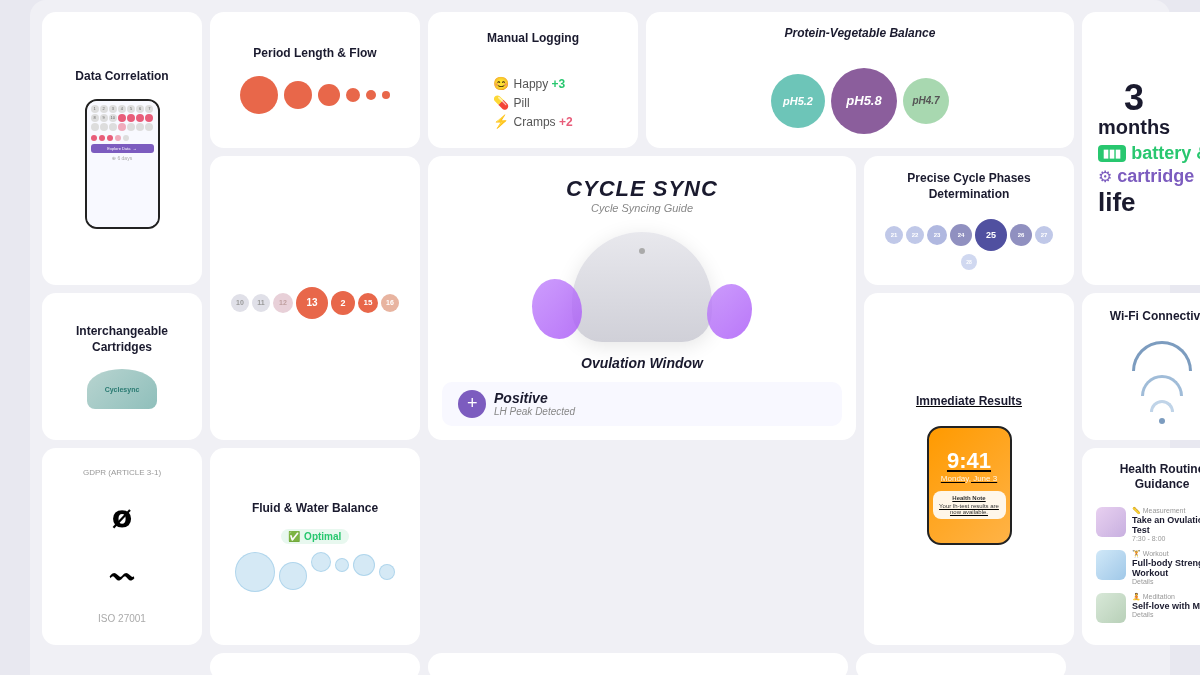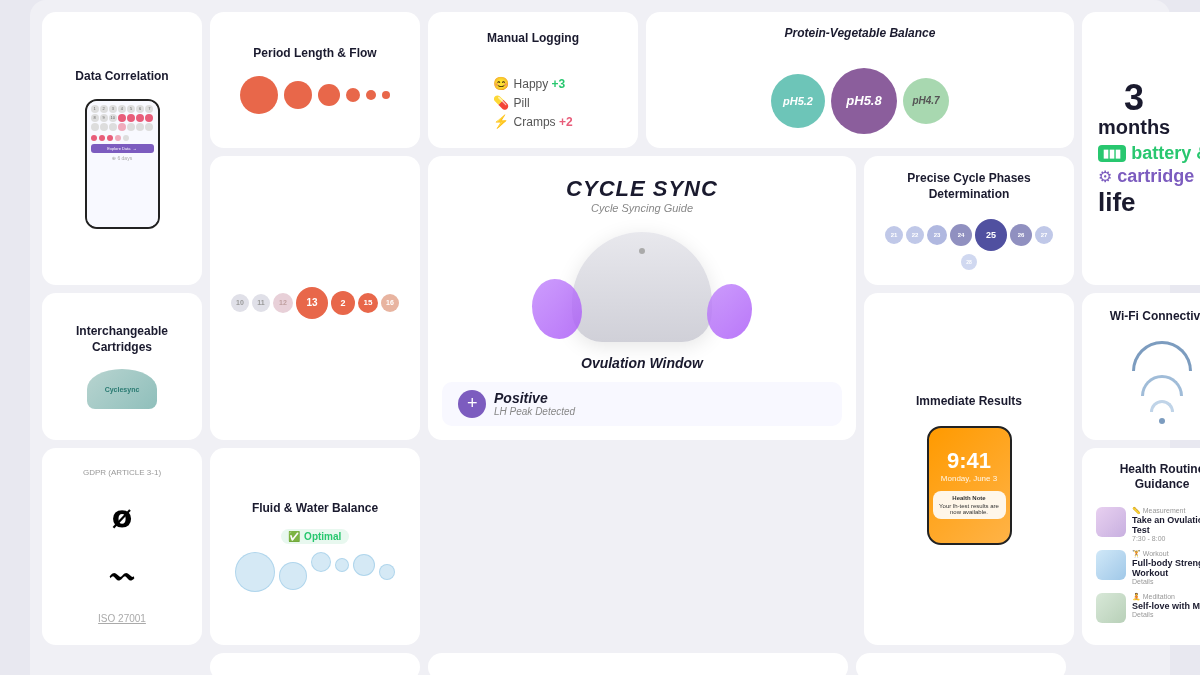--- a/index.html
+++ b/index.html
@@ -310,21 +310,20 @@
     .privacy-big {
       font-size: 22px;
       font-weight: 800;
       color: #1a1a2e;
       line-height: 1.1;
     }
     .iso-text {
       font-size: 10px;
       color: #aaa;
       margin-top: 4px;
-      text-decoration: underline;
     }
     .optimal-badge {
       background: #e8f8ef;
       color: #28c76f;
       font-size: 10px;
       font-weight: 600;
       padding: 2px 8px;
       border-radius: 10px;
       display: flex;
       align-items: center;
@@ -682,21 +681,21 @@
     <div class="bubbles-area">
       <div class="bubble" style="width:40px;height:40px;"></div>
       <div class="bubble" style="width:28px;height:28px;margin-top:10px;"></div>
       <div class="bubble" style="width:20px;height:20px;"></div>
       <div class="bubble" style="width:14px;height:14px;margin-top:6px;"></div>
       <div class="bubble" style="width:22px;height:22px;margin-top:2px;"></div>
       <div class="bubble" style="width:16px;height:16px;margin-top:12px;"></div>
     </div>
   </div>
 
-  <div class="card" style="grid-column:5;grid-row:3/5;">
+  <div class="card" style="grid-column:5;grid-row:3/5;text-decoration:underline;">
     <span class="card-title">Immediate Results</span>
     <div class="phone-mockup2">
       <div class="phone-time">9:41</div>
       <div class="phone-date">Monday, June 3</div>
       <div class="phone-notification">
         <div style="font-weight:700;font-size:6px;margin-bottom:2px;">Health Note</div>
         <div>Your lh-test results are now available.</div>
       </div>
     </div>
   </div>

